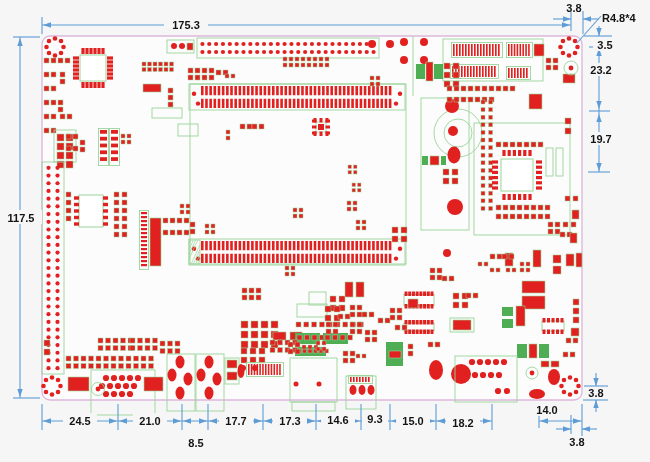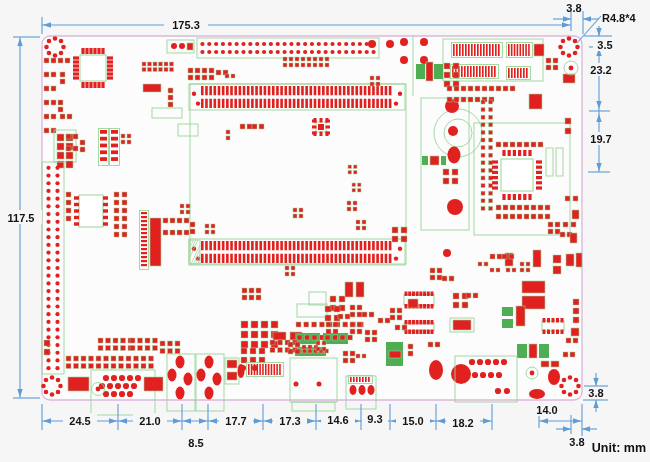--- a/index.html
+++ b/index.html
@@ -1536,14 +1536,13 @@
         <text x="375" y="423" text-anchor="middle" fill="#141414" font-family="&quot;Liberation Sans&quot;, sans-serif" font-size="11" font-weight="bold">9.3</text>
         <rect x="396" y="413" width="34" height="14" fill="#f6f6f6"></rect>
         <text x="413" y="425" text-anchor="middle" fill="#141414" font-family="&quot;Liberation Sans&quot;, sans-serif" font-size="11" font-weight="bold">15.0</text>
         <rect x="446" y="415" width="34" height="14" fill="#f6f6f6"></rect>
         <text x="463" y="427" text-anchor="middle" fill="#141414" font-family="&quot;Liberation Sans&quot;, sans-serif" font-size="11" font-weight="bold">18.2</text>
         <rect x="530" y="403" width="34" height="13" fill="#f6f6f6"></rect>
         <text x="547" y="414" text-anchor="middle" fill="#141414" font-family="&quot;Liberation Sans&quot;, sans-serif" font-size="11" font-weight="bold">14.0</text>
         <text x="577" y="446" text-anchor="middle" fill="#141414" font-family="&quot;Liberation Sans&quot;, sans-serif" font-size="11" font-weight="bold">3.8</text>
       </g>
     </svg>
-  <div id="unit-note">Unit: mm</div>
 </div>
 
 </body></html>

